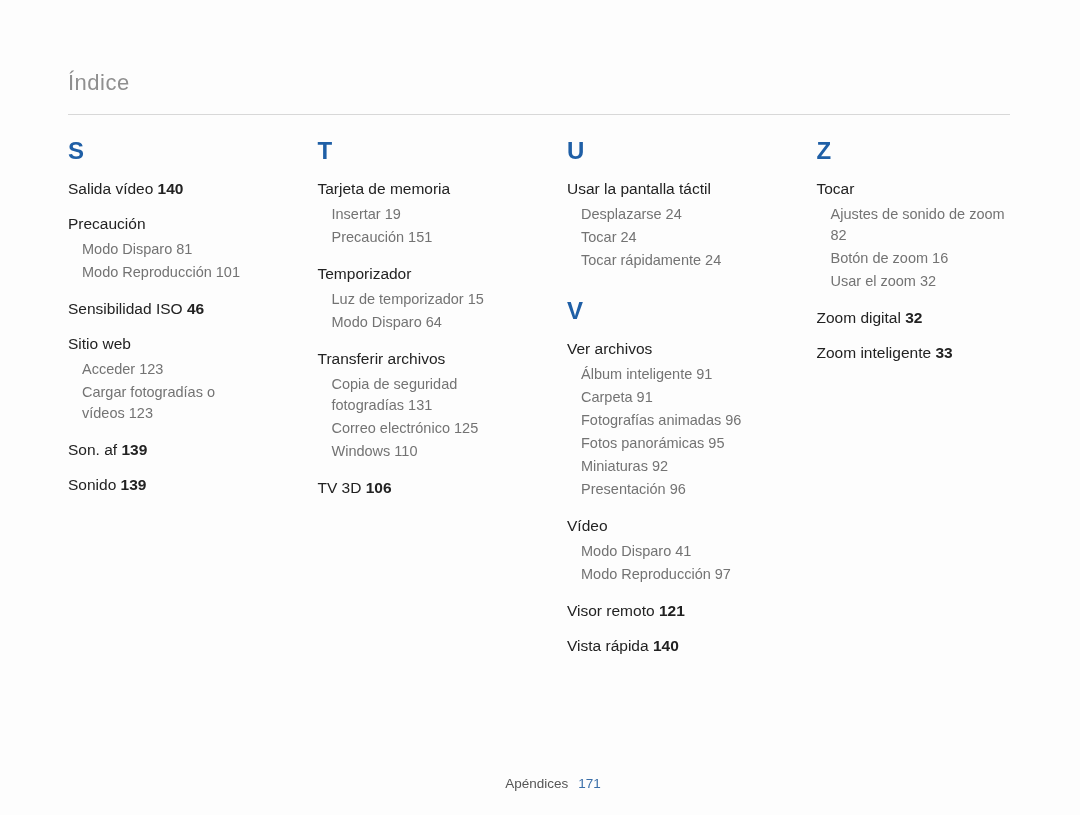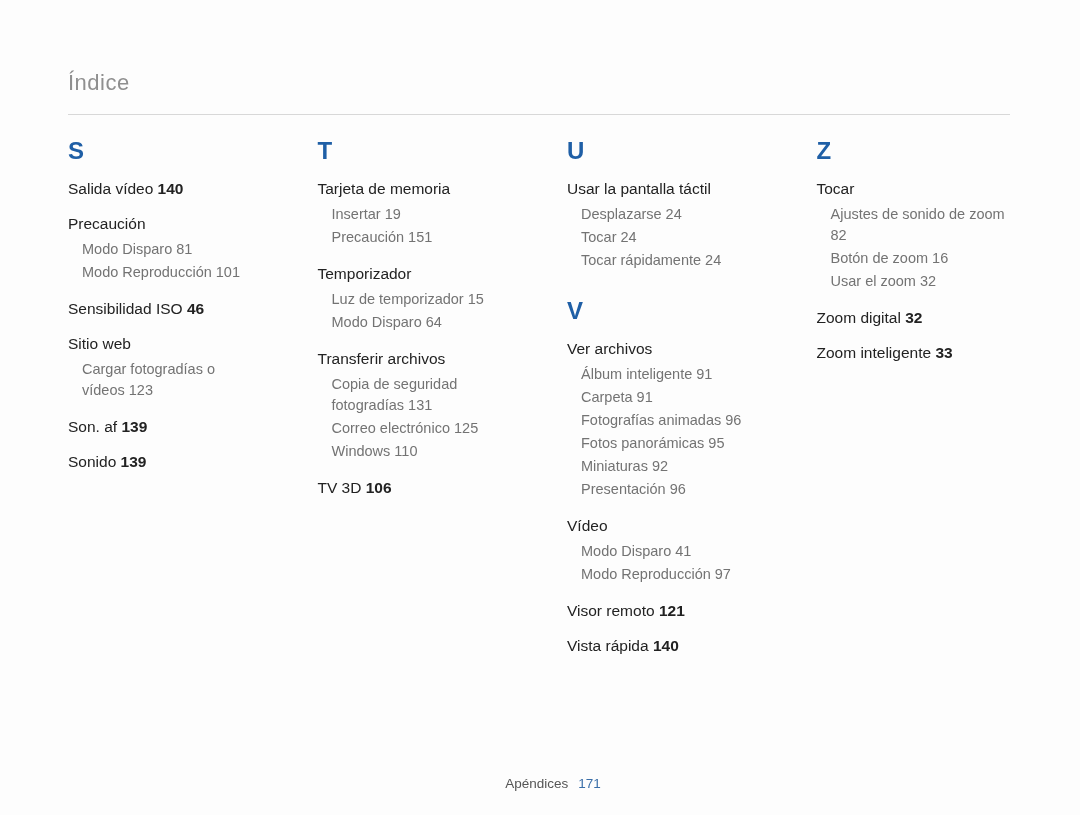--- a/index.html
+++ b/index.html
@@ -94,20 +94,21 @@
         <div class="group-gap"></div>
         <div class="topic"><span>Precaución</span></div>
         <div class="subs">
           <div class="sub"><span>Modo Disparo</span><span>  81</span></div>
           <div class="sub"><span>Modo Reproducción</span><span>  101</span></div>
         </div>
         <div class="topic"><span>Sensibilidad ISO</span><span class="pg">  46</span></div>
         <div class="group-gap"></div>
         <div class="topic"><span>Sitio web</span></div>
         <div class="subs">
+          <div class="sub"><span>Acceder</span><span>  123</span></div>
           <div class="sub"><span>Cargar fotogradías o vídeos</span><span>  123</span></div>
         </div>
         <div class="topic"><span>Son. af</span><span class="pg">  139</span></div>
         <div class="group-gap"></div>
         <div class="topic"><span>Sonido</span><span class="pg">  139</span></div>
         <div class="group-gap"></div>
       </div>
       <div class="col">
         <div class="letter">T</div>
         <div class="topic"><span>Tarjeta de memoria</span></div>

